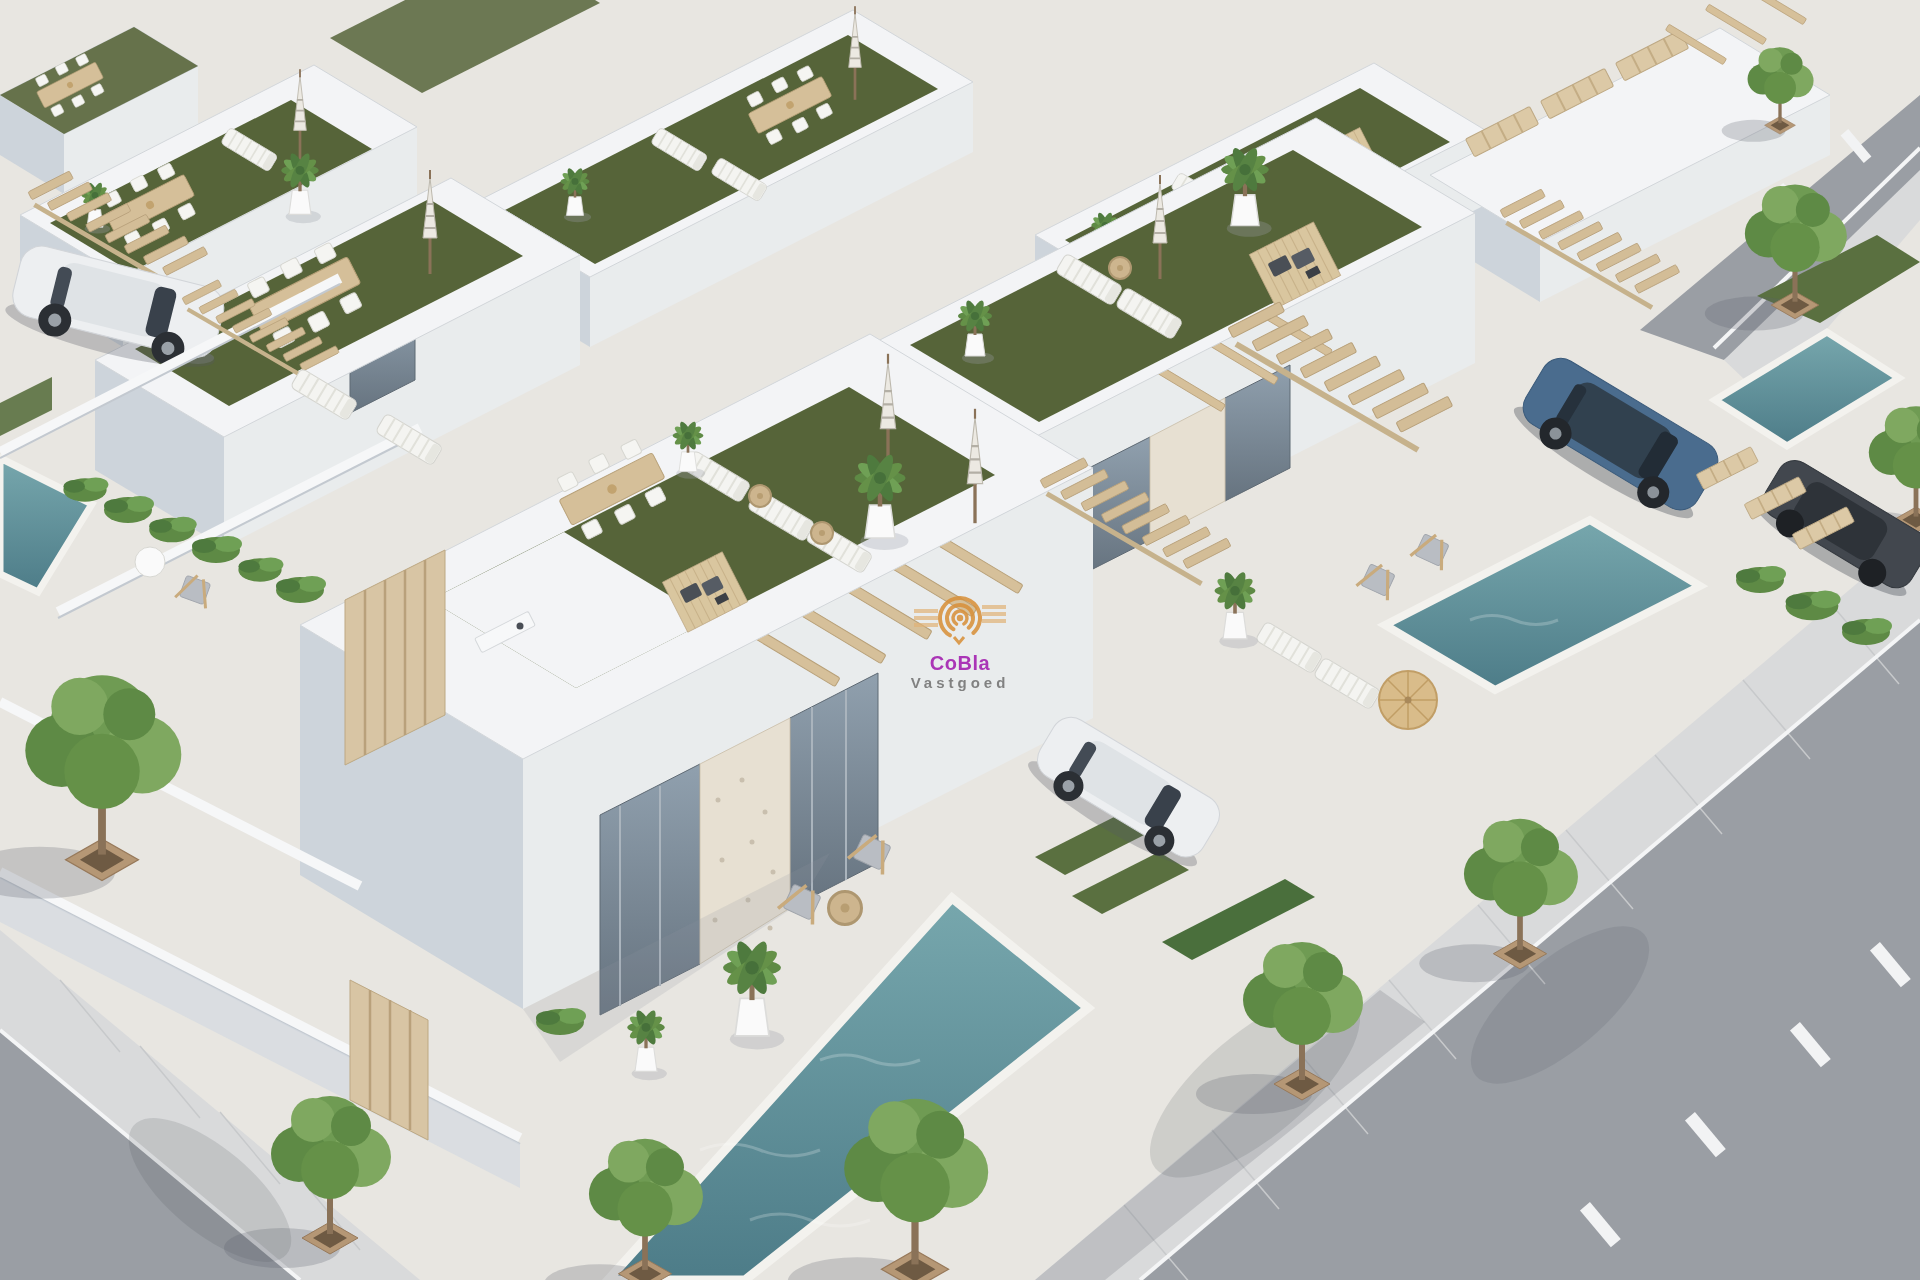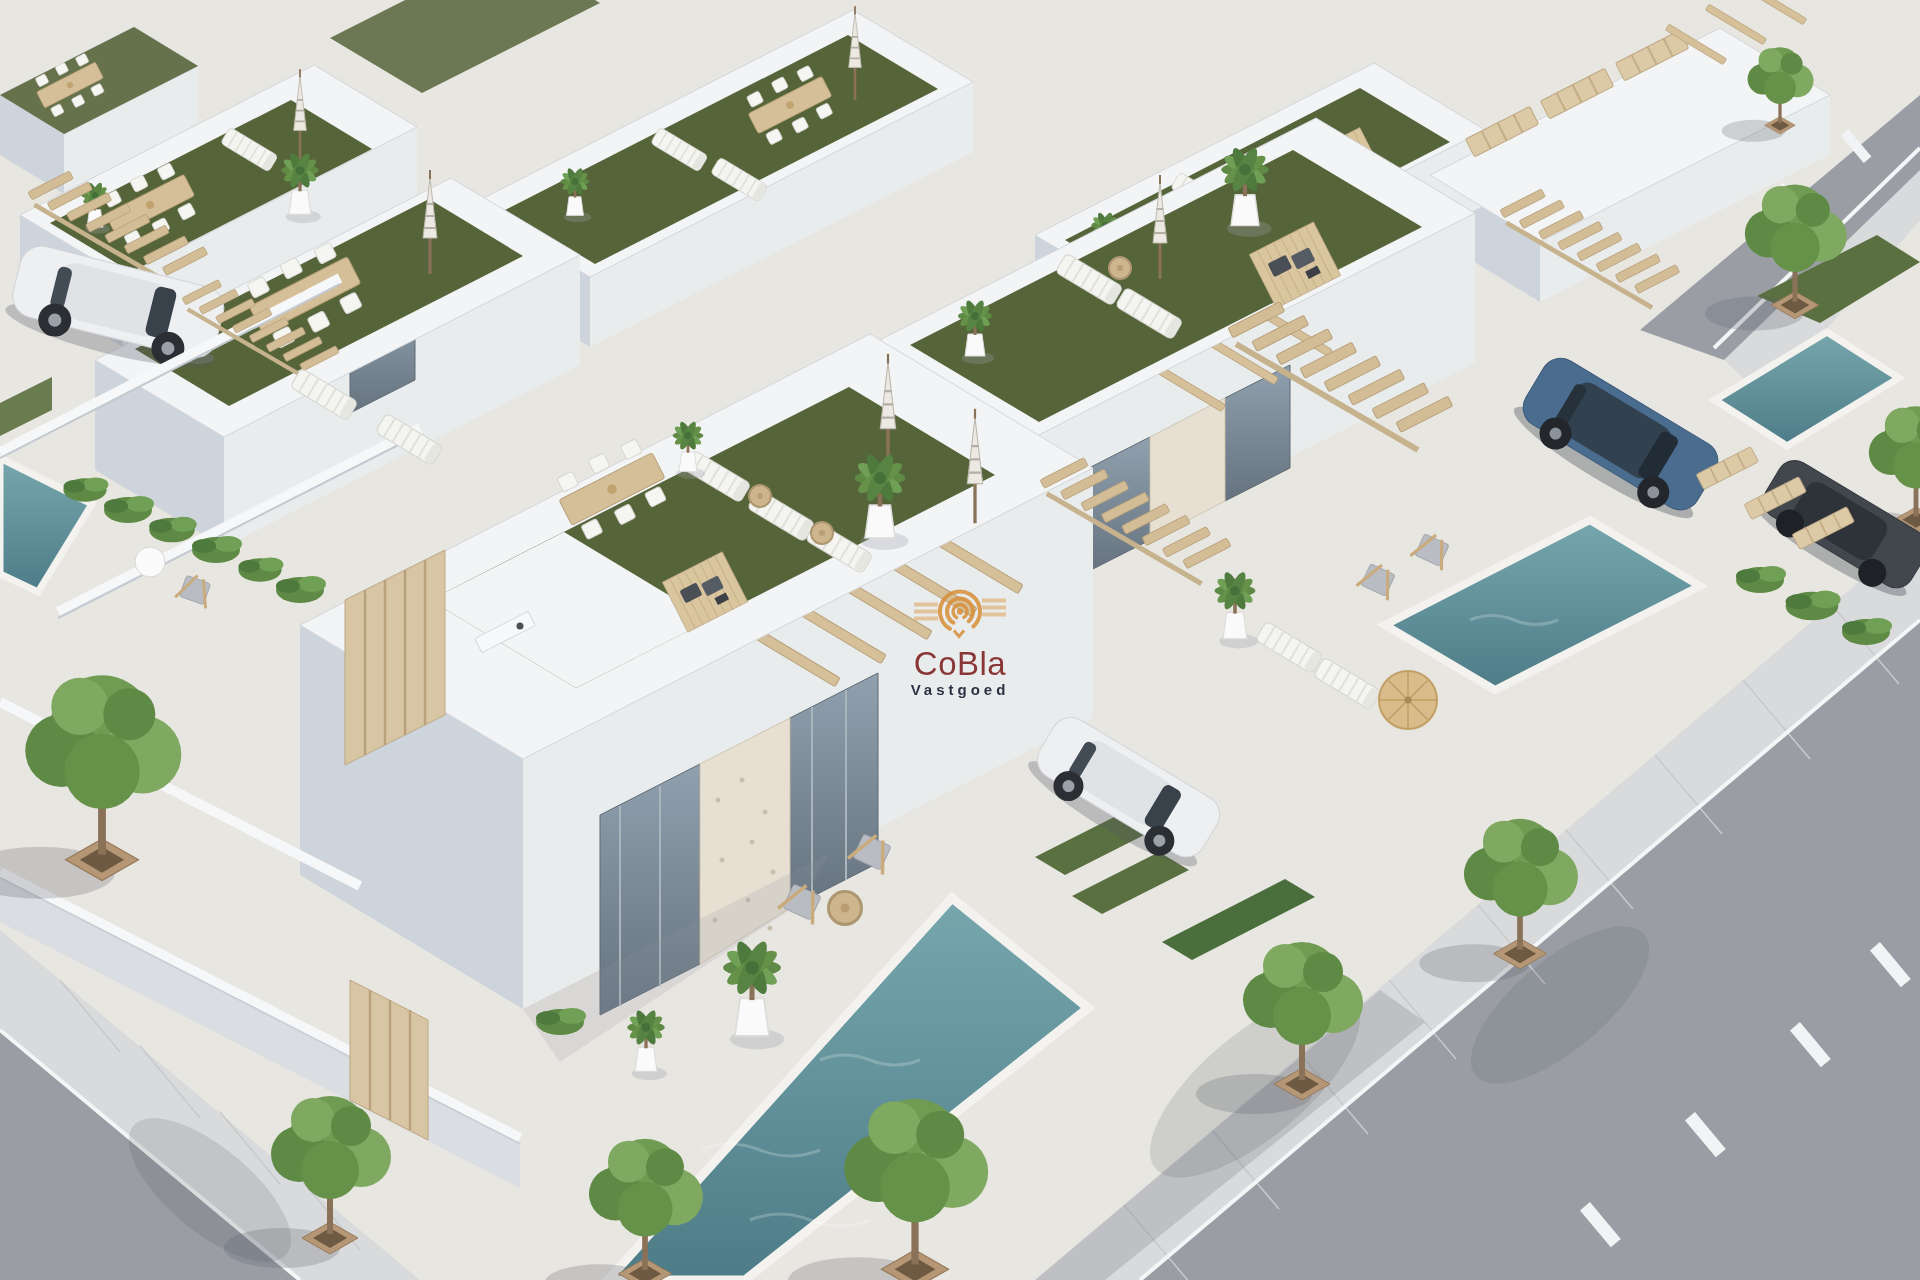--- a/index.html
+++ b/index.html
@@ -8,25 +8,25 @@
     background:#e8e6e1;font-family:"Liberation Sans",sans-serif;
   }
   #scene{position:absolute;left:0;top:0;width:1920px;height:1280px;display:block;}
   
   .wm{
     position:absolute;left:960px;top:641px;transform:translate(-50%,-50%);
     text-align:center;opacity:.88;pointer-events:none;width:220px;
   }
   .wm .logo{display:block;margin:0 auto 2px auto;}
   .wm .brand{
-    font-size:33px;font-weight:400;color:#7f1d1d;line-height:1.0;
+    font-size:20px;font-weight:700;color:#a21caf;line-height:1.0;
     letter-spacing:.5px;
   }
   .wm .sub{
-    font-size:15px;font-weight:600;color:#0f172a;letter-spacing:4px;
+    font-size:15px;font-weight:600;color:#737373;letter-spacing:4px;
     margin-top:1px;
   }
 </style>
 </head>
 <body>
 
 <svg id="scene" viewBox="0 0 1920 1280" preserveAspectRatio="none">
   <defs>
     <linearGradient id="poolG" x1="0" y1="0" x2="0" y2="1">
       <stop offset="0" stop-color="#77a7ad"></stop>

